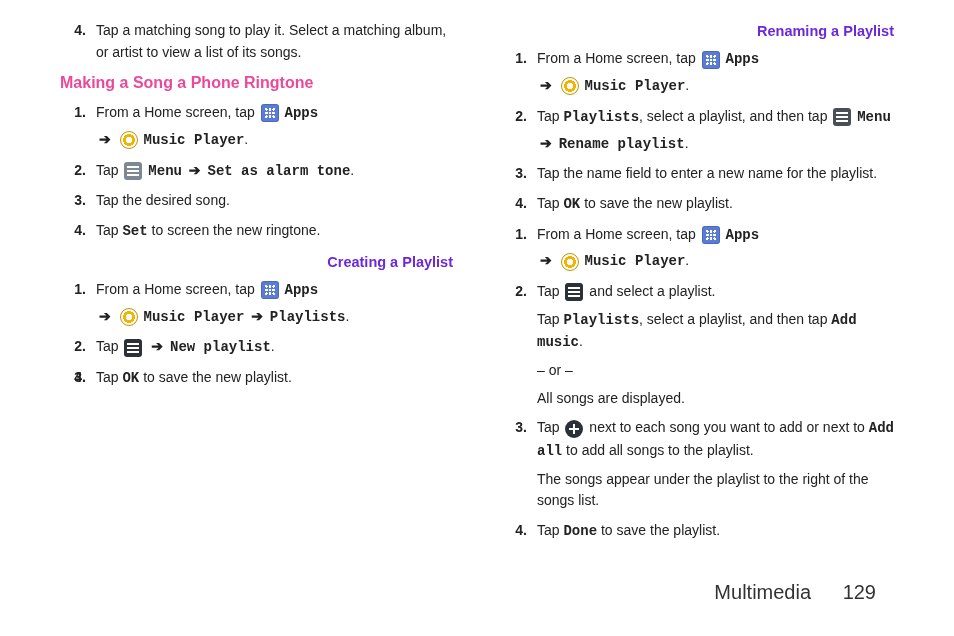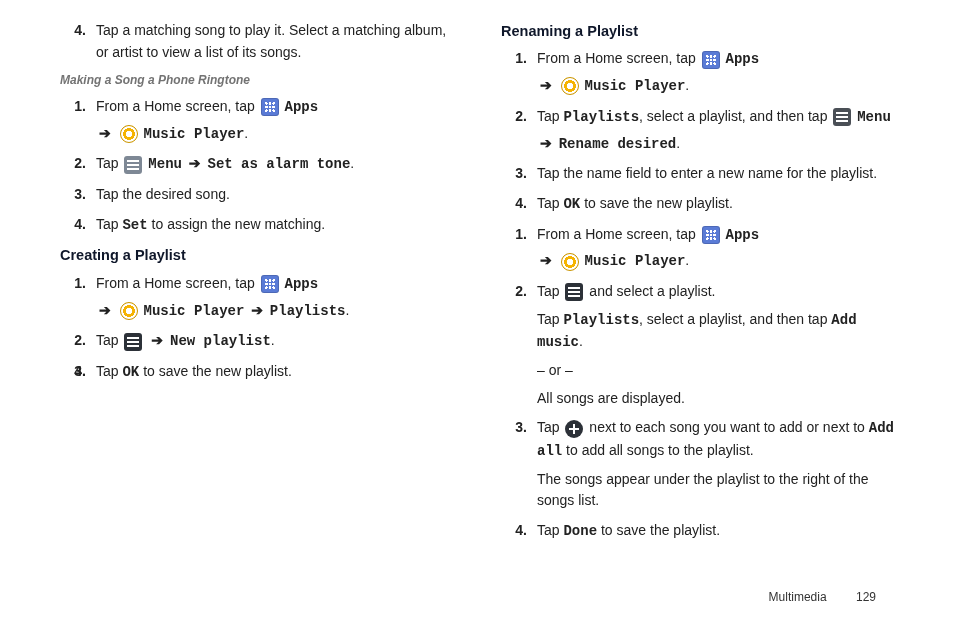--- a/index.html
+++ b/index.html
@@ -15,33 +15,33 @@
   .columns {
     display: flex;
     gap: 48px;
   }
   .col {
     flex: 1;
     font-size: 14px;
     line-height: 1.55;
   }
   .heading-italic {
-    font-style: italic;
     font-weight: bold;
-    color: #737373;
-    font-size: 12px;
+    color: #ec4899;
+    font-size: 16px;
     margin-top: 8px;
     margin-bottom: 6px;
   }
   .heading-sub {
     font-weight: bold;
-    color: #0f172a;
+    color: #6d28d9;
     font-size: 14.5px;
     margin-top: 8px;
     margin-bottom: 6px;
+    text-align: right;
   }
   ol.steps {
     list-style: none;
     padding-left: 26px;
   }
   ol.steps > li {
     position: relative;
     margin-bottom: 8px;
     padding-left: 10px;
   }
@@ -126,21 +126,21 @@
     content:""; position:absolute; background:#fff;
   }
   .icon-plus::before { left:4px; right:4px; top:8px; height:2px; }
   .icon-plus::after  { top:4px; bottom:4px; left:8px; width:2px; }
   .sub-line { margin-top: 4px; }
   .para { margin-top: 6px; }
   .footer {
     position: absolute;
     bottom: 32px;
     right: 78px;
-    font-size: 12px;
+    font-size: 20px;
     color: #333;
   }
   .footer .pg { margin-left: 26px; }
 </style>
 </head>
 <body>
 
 <div class="columns">
 
   <div class="col">
@@ -178,21 +178,21 @@
           <span class="b">Set as alarm tone</span><span>.</span>
         </span>
       </li>
       <li>
         <span class="num">3.</span>
         <span>Tap the desired song.</span>
       </li>
       <li>
         <span class="num">4.</span>
         <span>
-          <span>Tap </span><span class="b">Set</span><span> to assign the new matching.</span>
+          <span>Tap </span><span class="b">Set</span><span> to screen the new ringtone.</span>
         </span>
       </li>
     </ol>
 
     <div class="heading-sub">Creating a Playlist</div>
 
     <ol class="steps">
       <li>
         <span class="num">1.</span>
         <span>
@@ -250,21 +250,21 @@
       </li>
       <li>
         <span class="num">2.</span>
         <span>
           <span>Tap </span><span class="b">Playlists</span><span>, select a playlist, and then tap </span>
           <span class="icon icon-menu2"></span>
           <span class="b">Menu</span>
         </span>
         <div class="sub-line">
           <span class="arrow">➔</span>
-          <span class="b">Rename desired</span><span>.</span>
+          <span class="b">Rename playlist</span><span>.</span>
         </div>
       </li>
       <li>
         <span class="num">3.</span>
         <span>Tap the name field to enter a new name for the playlist.</span>
       </li>
       <li>
         <span class="num">4.</span>
         <span>
           <span>Tap </span><span class="b">OK</span><span> to save the new playlist.</span>

